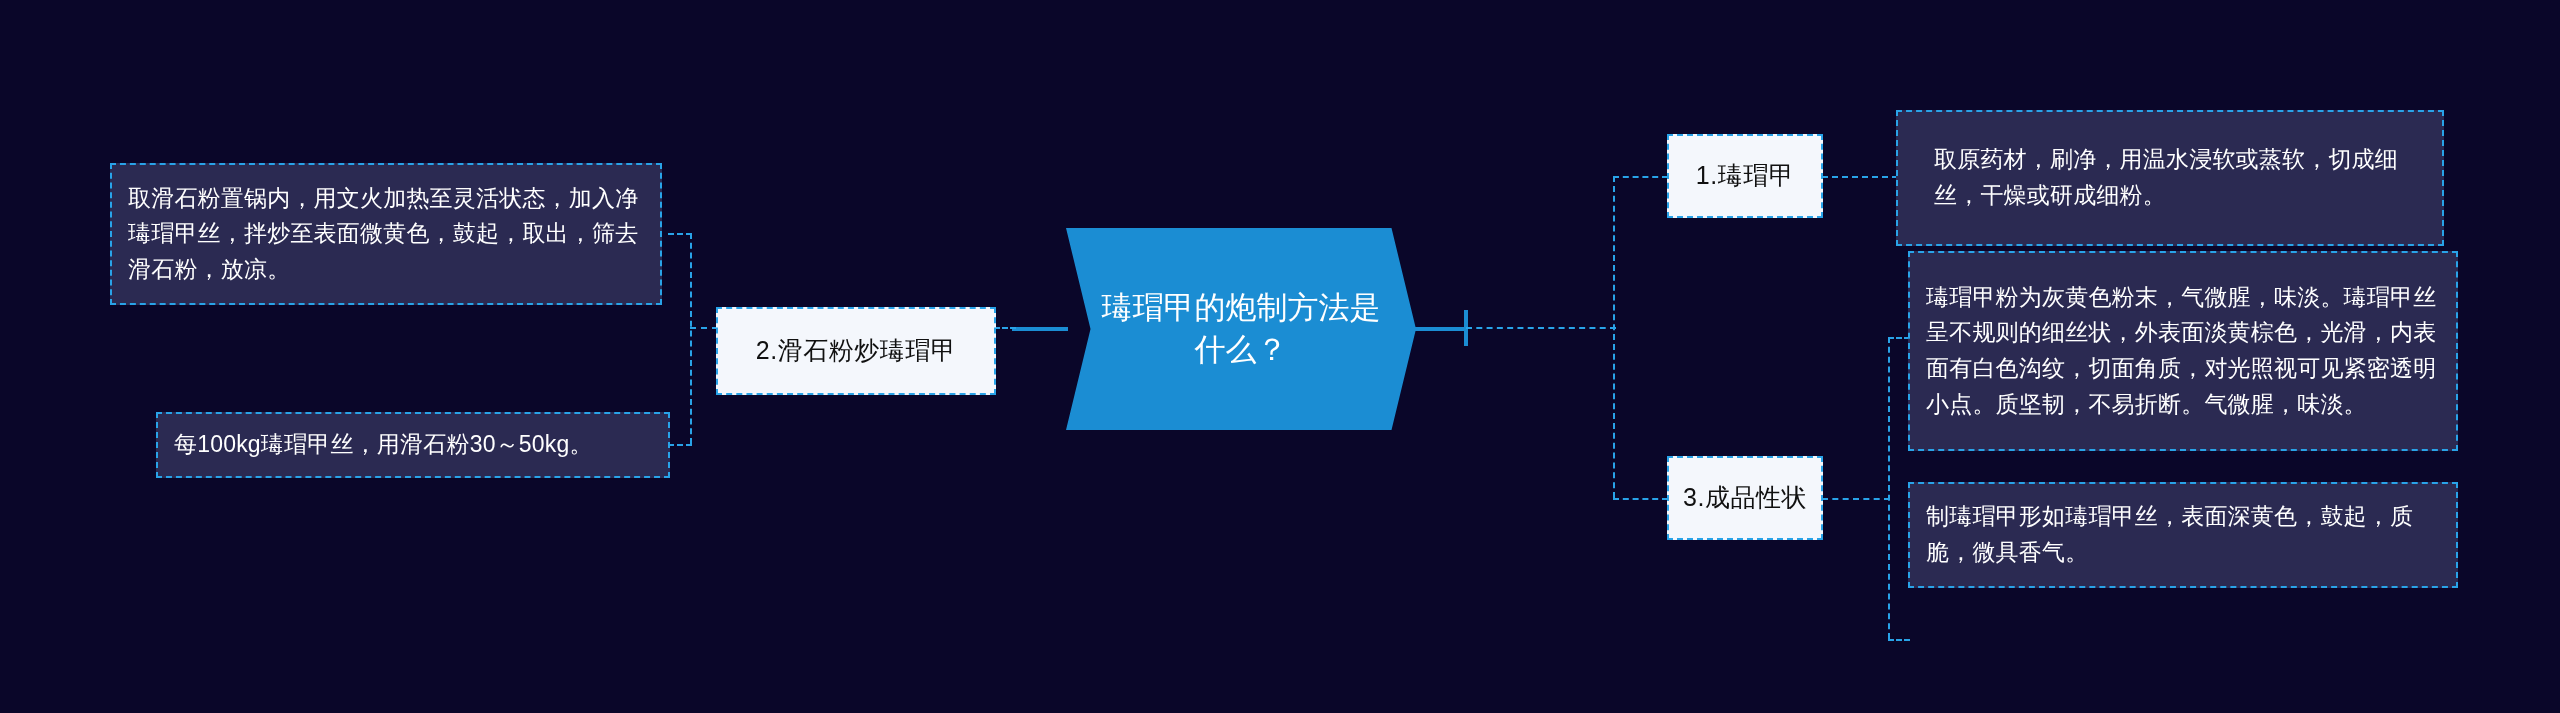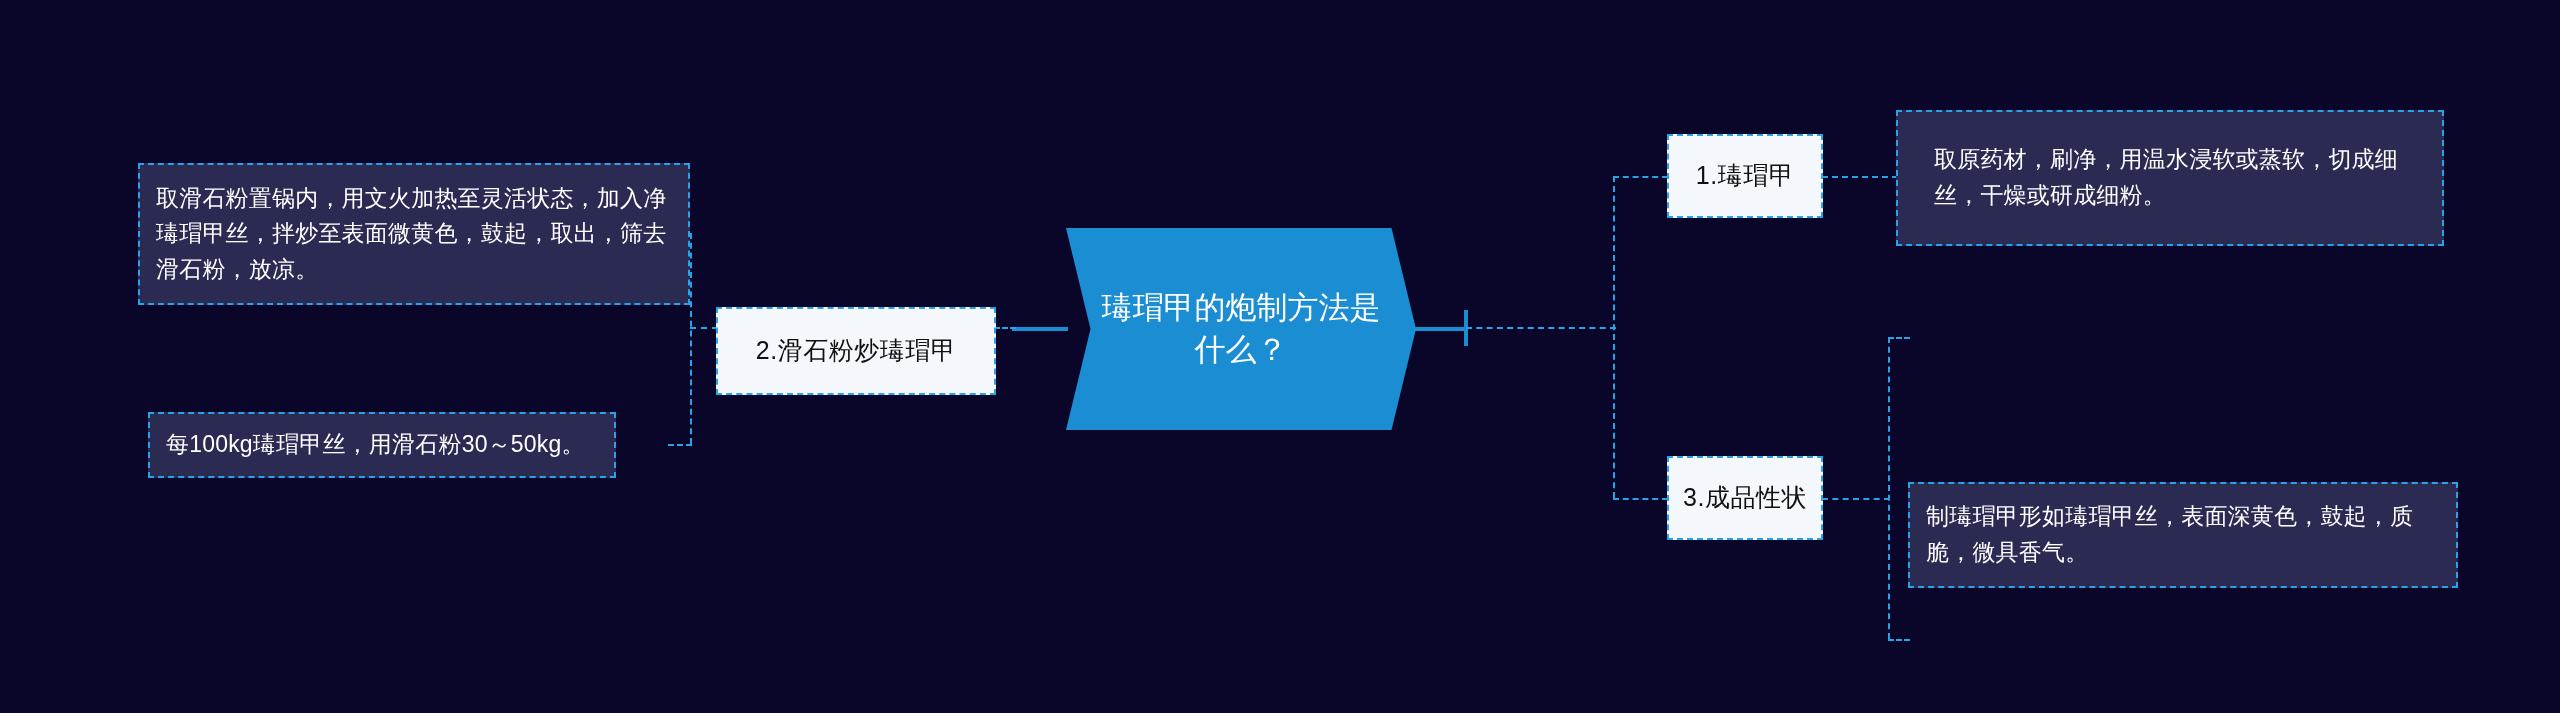--- a/index.html
+++ b/index.html
@@ -146,26 +146,29 @@
   </div>
 
   <div class="node topic-box" style="left:1667px; top:456px; width:156px; height:84px;">
     <span>3.成品性状</span>
   </div>
 
   <div class="node leaf-box" style="left:1896px; top:110px; width:548px; height:136px;padding-left:36px;">
     <span>取原药材，刷净，用温水浸软或蒸软，切成细丝，干燥或研成细粉。</span>
   </div>
 
-  <div class="node leaf-box" style="left:110px; top:163px; width:552px; height:142px;margin-left:28px;">
+  <div class="node leaf-box" style="left:110px; top:163px; width:552px; height:142px;">
     <span>取滑石粉置锅内，用文火加热至灵活状态，加入净瑇瑁甲丝，拌炒至表面微黄色，鼓起，取出，筛去滑石粉，放凉。</span>
   </div>
 
-  <div class="node leaf-box" style="left:148px; top:412px; width:468px; height:66px;">
+  <div class="node leaf-box" style="left:156px; top:412px; width:514px; height:66px;">
     <span>每100kg瑇瑁甲丝，用滑石粉30～50kg。</span>
   </div>
 
+  <div class="node leaf-box" style="left:1908px; top:251px; width:550px; height:200px;">
+    <span>瑇瑁甲粉为灰黄色粉末，气微腥，味淡。瑇瑁甲丝呈不规则的细丝状，外表面淡黄棕色，光滑，内表面有白色沟纹，切面角质，对光照视可见紧密透明小点。质坚韧，不易折断。气微腥，味淡。</span>
+  </div>
 
   <div class="node leaf-box" style="left:1908px; top:482px; width:550px; height:106px;">
     <span>制瑇瑁甲形如瑇瑁甲丝，表面深黄色，鼓起，质脆，微具香气。</span>
   </div>
 
 </div>
 
 </body></html>

